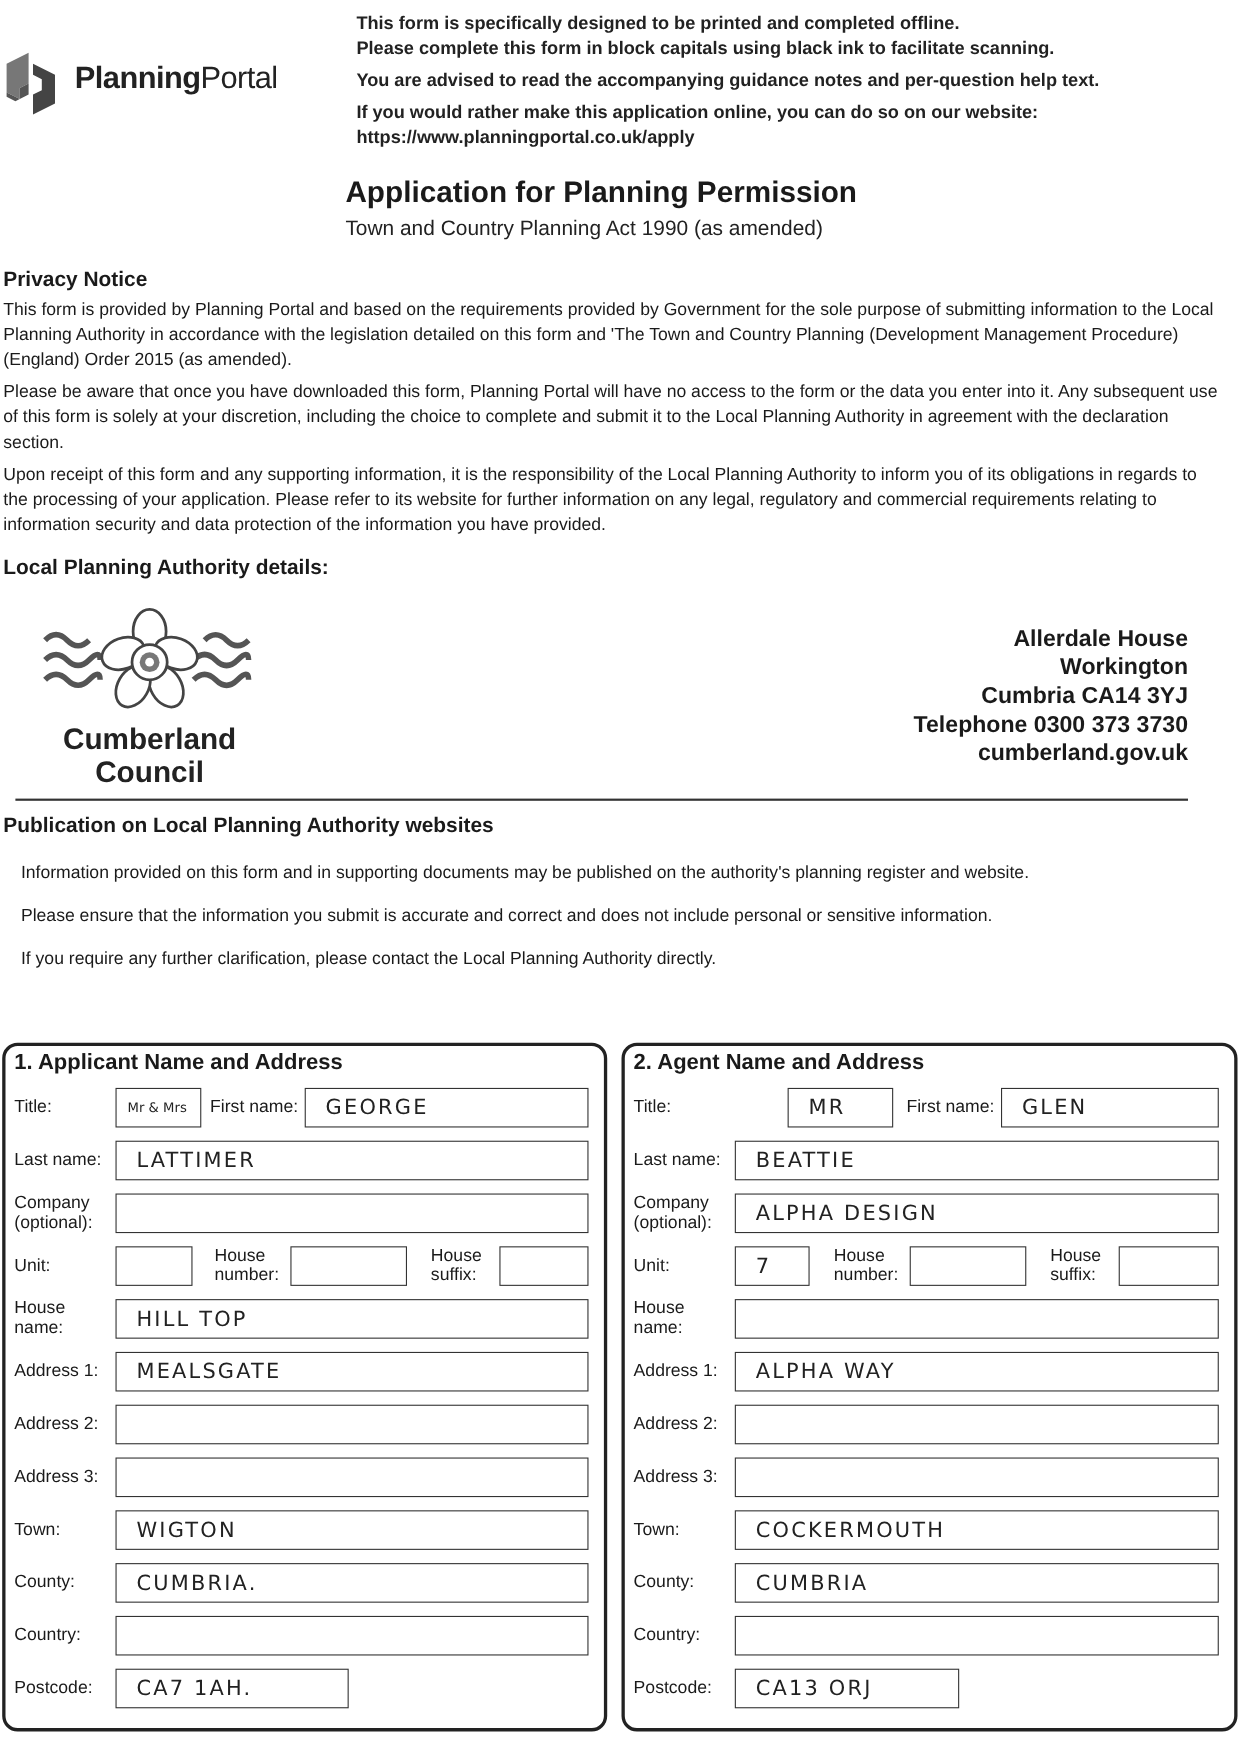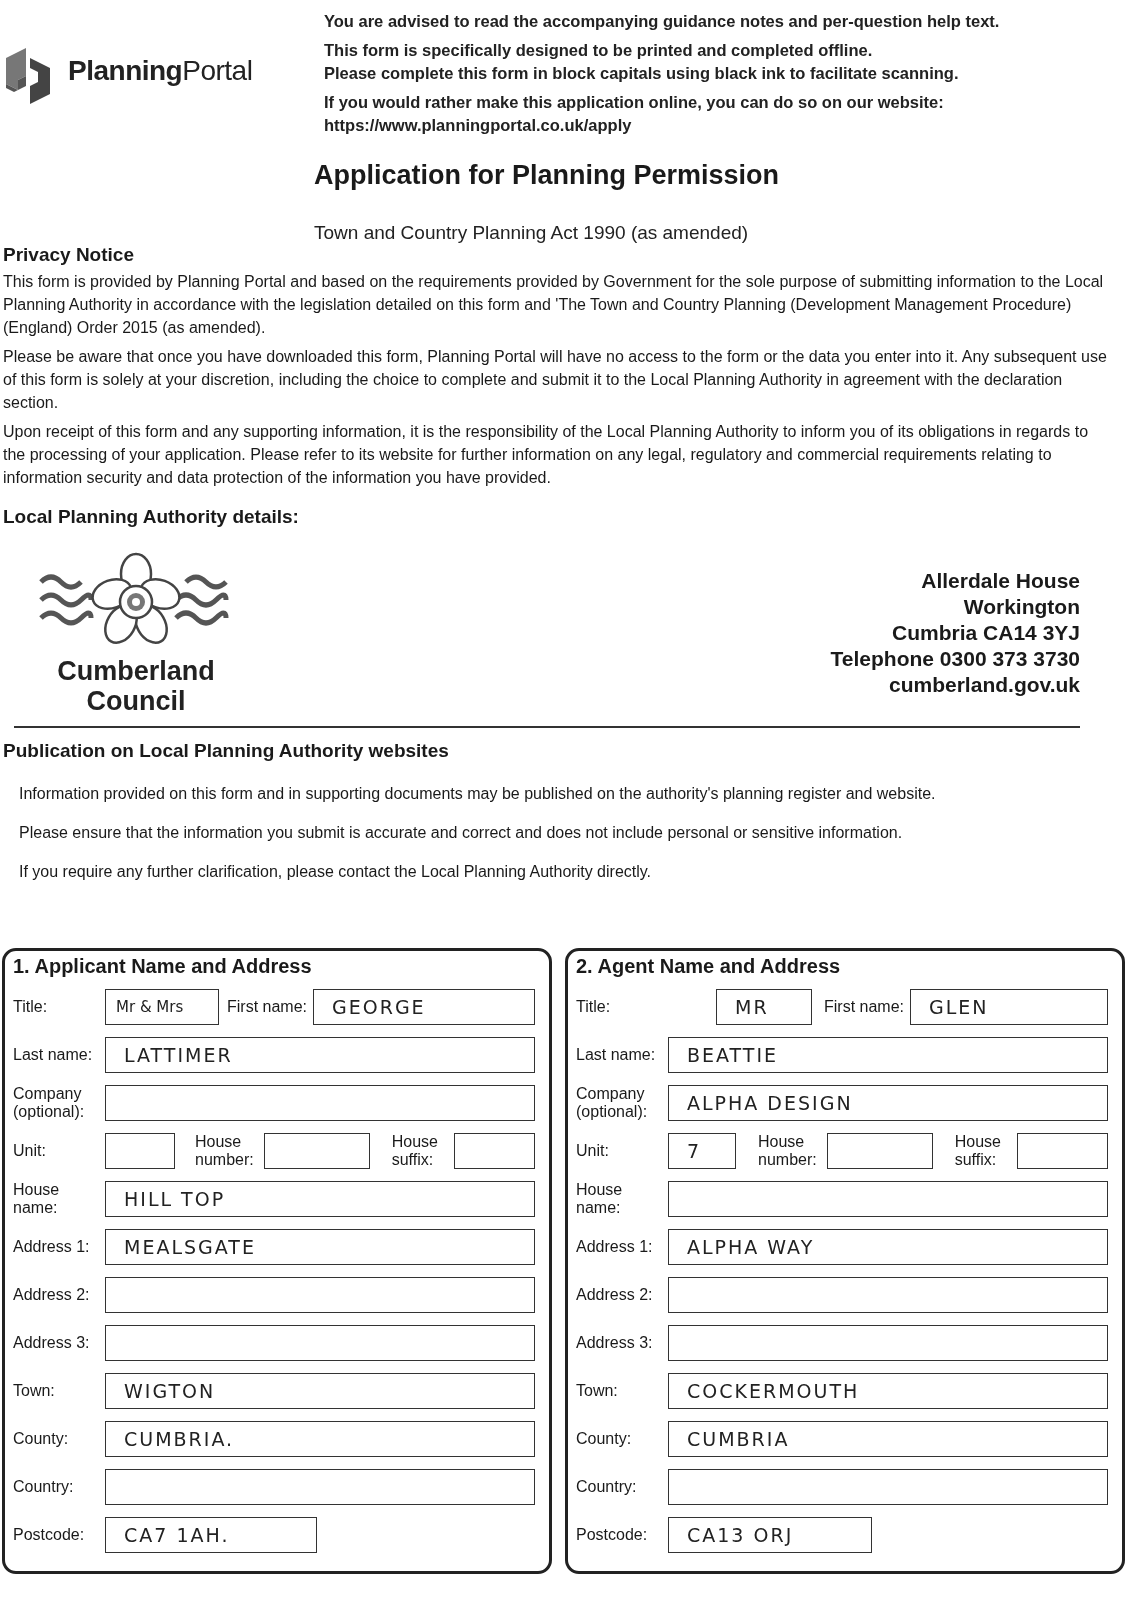--- a/index.html
+++ b/index.html
@@ -7,21 +7,21 @@
          font-family: "Liberation Sans", sans-serif; color: #1a1a1a; }
   .abs { position: absolute; }
   .logo-pp { left: 4px; top: 36px; width: 290px; height: 70px; display: flex; align-items: center; }
   .logo-pp svg { width: 56px; height: 70px; }
   .logo-pp .brand { font-size: 28px; letter-spacing: -0.5px; margin-left: 8px; color: #222; }
   .logo-pp .brand b { font-weight: bold; }
   .logo-pp .brand span.light { font-weight: normal; }
   .intro { left: 324px; top: 10px; width: 790px; font-size: 16.5px; font-weight: bold; line-height: 23px; color: #222; }
   .intro p { margin: 0 0 6px 0; }
   .title { left: 314px; top: 160px; font-size: 27px; font-weight: bold; color: #1a1a1a; }
-  .subtitle { left: 314px; top: 198px; font-size: 19px; color: #222; margin-top: 24px; }
+  .subtitle { left: 314px; top: 198px; font-size: 19px; color: #222; }
   .section-h { font-size: 19px; font-weight: bold; color: #1a1a1a; }
   .body-text { font-size: 16px; line-height: 23px; color: #1a1a1a; }
   .body-text p { margin: 0 0 6px 0; }
   .privacy-h { left: 3px; top: 244px; }
   .privacy-body { left: 3px; top: 270px; width: 1110px; }
   .lpa-h { left: 3px; top: 506px; }
   .council-logo { left: 36px; top: 552px; width: 200px; height: 160px; text-align: center; }
   .council-logo svg { width: 200px; height: 100px; }
   .council-name { font-size: 27px; font-weight: bold; line-height: 30px; color: #222; }
   .lpa-addr { right: 52px; top: 568px; text-align: right; font-size: 21px; font-weight: bold; line-height: 26px; color: #1a1a1a; }
@@ -48,22 +48,22 @@
 <div class="abs logo-pp">
   <svg viewBox="0 0 56 70">
     <polygon points="2,22 22,12 22,40 14,44 14,54 2,48" fill="#777"></polygon>
     <polygon points="26,22 46,32 46,58 26,68 26,50 34,46 34,36 26,32" fill="#444"></polygon>
     <polygon points="2,48 14,54 14,44 22,40 22,50 10,56 2,52" fill="#555"></polygon>
   </svg>
   <span class="brand"><b>Planning</b><span class="light">Portal</span></span>
 </div>
 
 <div class="abs intro">
+  <p><span>This form is specifically designed to be printed and completed offline.</span><br><span>Please complete this form in block capitals using black ink to facilitate scanning.</span></p>
   <p>You are advised to read the accompanying guidance notes and per-question help text.</p>
-  <p><span>This form is specifically designed to be printed and completed offline.</span><br><span>Please complete this form in block capitals using black ink to facilitate scanning.</span></p>
   <p><span>If you would rather make this application online, you can do so on our website:</span><br><span>https://www.planningportal.co.uk/apply</span></p>
 </div>
 
 <div class="abs title">Application for Planning Permission</div>
 <div class="abs subtitle">Town and Country Planning Act 1990 (as amended)</div>
 
 <div class="abs section-h privacy-h">Privacy Notice</div>
 <div class="abs body-text privacy-body">
   <p>This form is provided by Planning Portal and based on the requirements provided by Government for the sole purpose of submitting information to the Local Planning Authority in accordance with the legislation detailed on this form and 'The Town and Country Planning (Development Management Procedure) (England) Order 2015 (as amended).</p>
   <p>Please be aware that once you have downloaded this form, Planning Portal will have no access to the form or the data you  enter into it. Any subsequent use of this form is solely at your discretion, including the choice to complete and submit it to the Local Planning Authority in agreement with the declaration section.</p>
@@ -109,21 +109,21 @@
   <p>Information provided on this form and in supporting documents may be published on the authority's planning register and website.</p>
   <p>Please ensure that the information you submit is accurate and correct and does not include personal or sensitive information.</p>
   <p>If you require any further clarification, please contact the Local Planning Authority directly.</p>
 </div>
 
 <div class="abs panel left">
   <div class="panel-title">1. Applicant Name and Address</div>
 
   <div class="row" style="top:36px;">
     <span class="lbl w">Title:</span>
-    <div class="box" style="width:114px;padding-left:10px;font-size:15px;letter-spacing:0;">Mr &amp; Mrs</div>
+    <div class="box" style="width:78px;padding-left:10px;font-size:12px;letter-spacing:0;">Mr &amp; Mrs</div>
     <span class="lbl" style="margin:0 6px 0 8px;white-space:nowrap;">First name:</span>
     <div class="box grow">GEORGE</div>
   </div>
 
   <div class="row" style="top:84px;">
     <span class="lbl w">Last name:</span>
     <div class="box grow">LATTIMER</div>
   </div>
 
   <div class="row" style="top:132px;">

